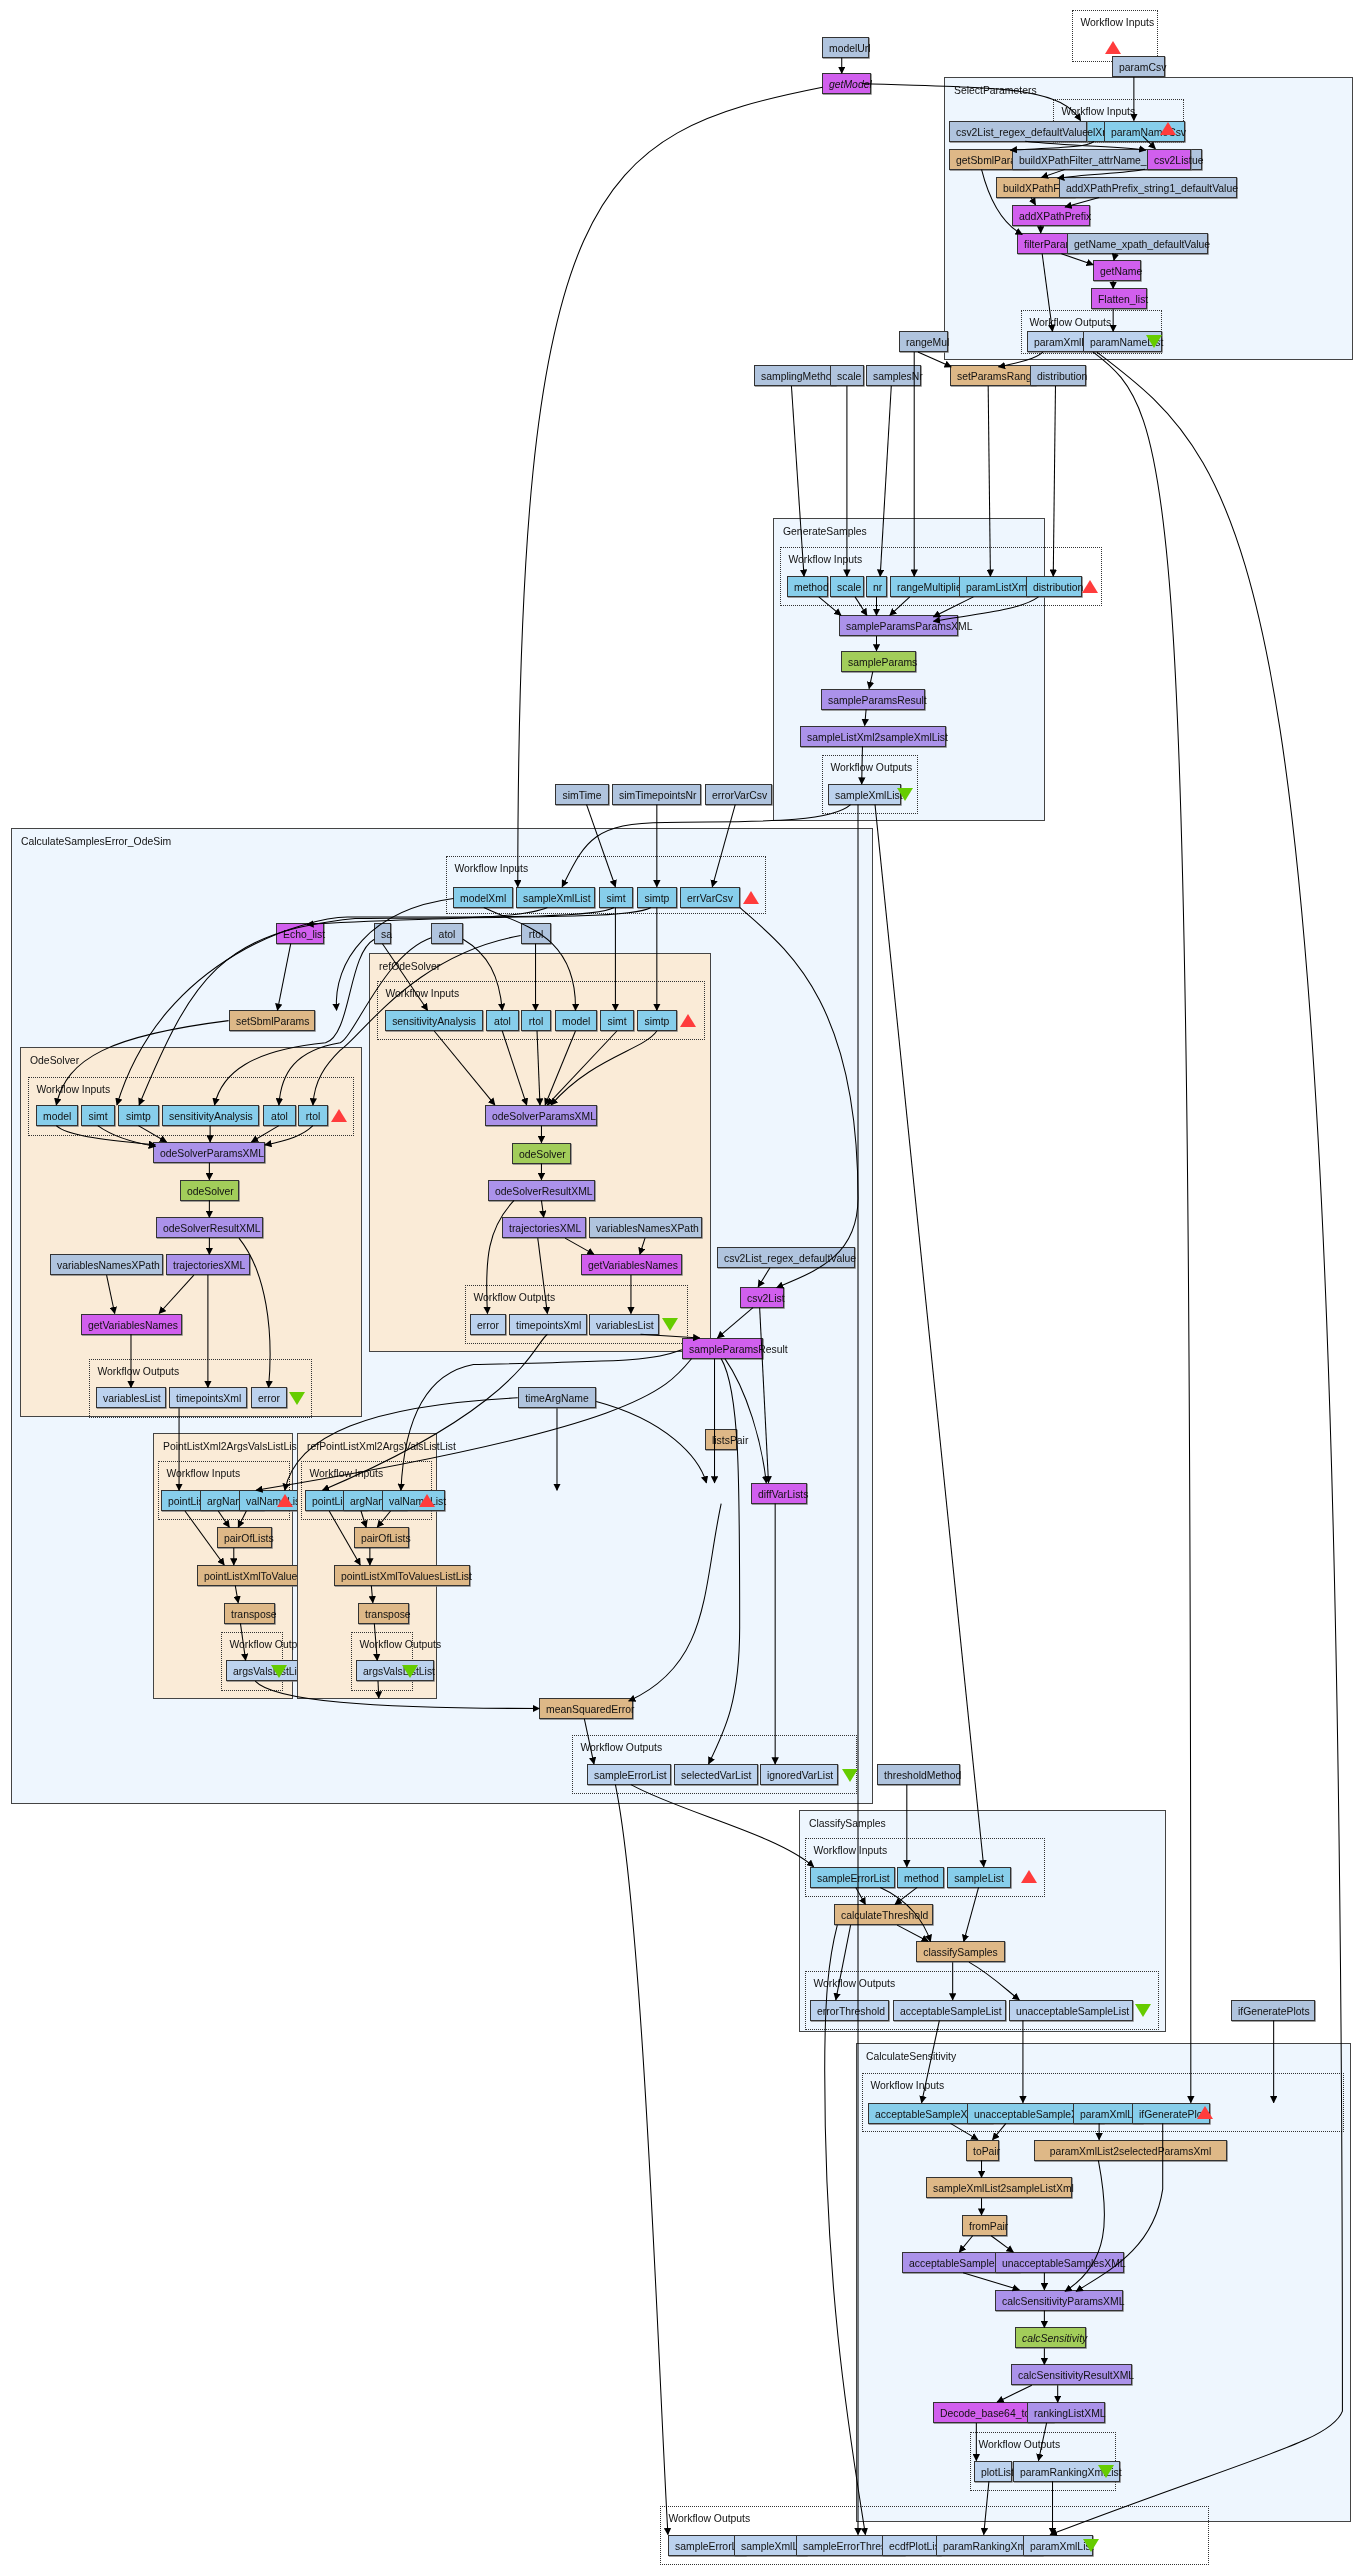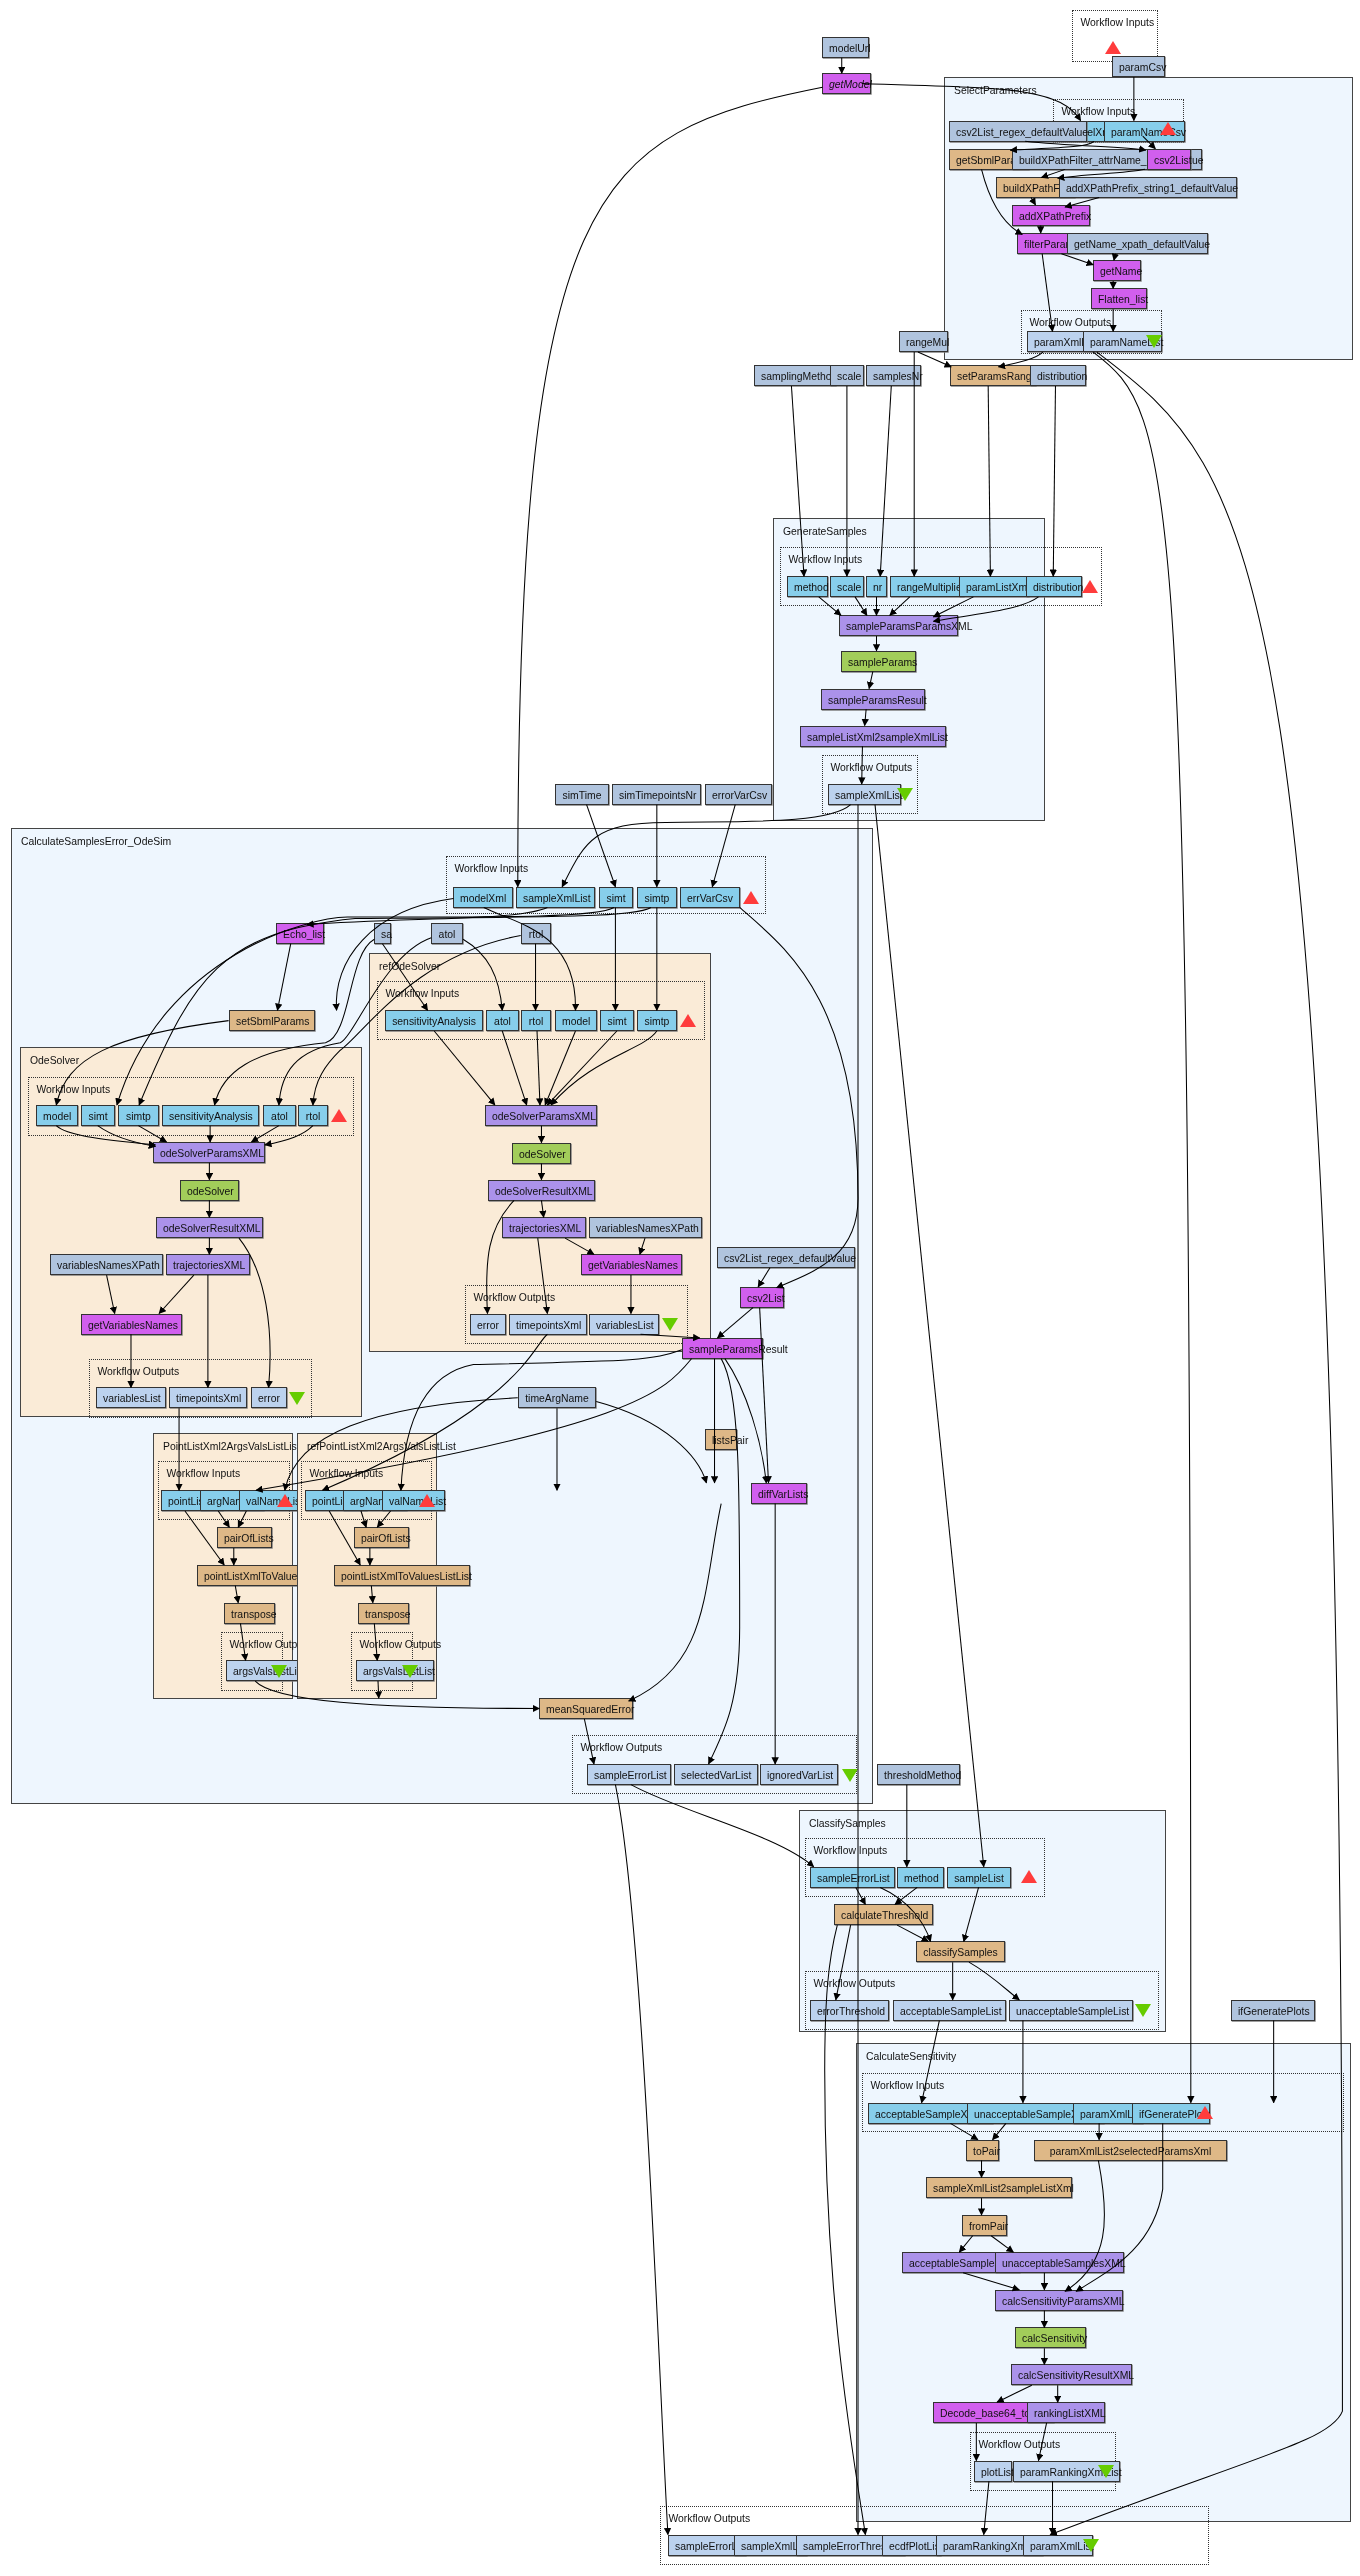--- a/index.html
+++ b/index.html
@@ -260,21 +260,21 @@
   <div class="node c-winput" style="left: 1073px; top: 2103px; width: 70px;">paramXmlList</div>
   <div class="node c-winput" style="left: 1132px; top: 2103px; width: 78px;">ifGeneratePlots</div>
   <div class="tri-up" style="left:1197px;top:2106px;"></div>
   <div class="node c-beanshell" style="left: 966px; top: 2140px; width: 33px;">toPair</div>
   <div class="node c-beanshell" style="left: 1034px; top: 2140px; width: 193px;">paramXmlList2selectedParamsXml</div>
   <div class="node c-beanshell" style="left: 926px; top: 2177px; width: 146px;">sampleXmlList2sampleListXml</div>
   <div class="node c-beanshell" style="left: 962px; top: 2215px; width: 45px;">fromPair</div>
   <div class="node c-xml" style="left: 902px; top: 2252px; width: 118px;">acceptableSamplesXML</div>
   <div class="node c-xml" style="left: 995px; top: 2252px; width: 129px;">unacceptableSamplesXML</div>
   <div class="node c-xml" style="left: 995px; top: 2290px; width: 128px;">calcSensitivityParamsXML</div>
-  <div class="node c-wsdl" style="left: 1015px; top: 2327px; width: 71px;">calcSensitivity</div>
+  <div class="node c-wsdl" style="left: 1015px; top: 2327px; width: 71px; font-style: italic;">calcSensitivity</div>
   <div class="node c-xml" style="left: 1011px; top: 2364px; width: 121px;">calcSensitivityResultXML</div>
   <div class="node c-local" style="left: 933px; top: 2402px; width: 121px;">Decode_base64_to_byte</div>
   <div class="node c-xml" style="left: 1027px; top: 2402px; width: 78px;">rankingListXML</div>
   <div class="dotted" style="left:970px;top:2432px;width:146px;height:59px;">
     <span class="dtitle">Workflow Outputs</span>
   </div>
   <div class="node c-wout" style="left: 974px; top: 2461px; width: 38px;">plotList</div>
   <div class="node c-wout" style="left: 1013px; top: 2461px; width: 107px;">paramRankingXmlList</div>
   <div class="tri-down" style="left:1098px;top:2465px;"></div>
 

